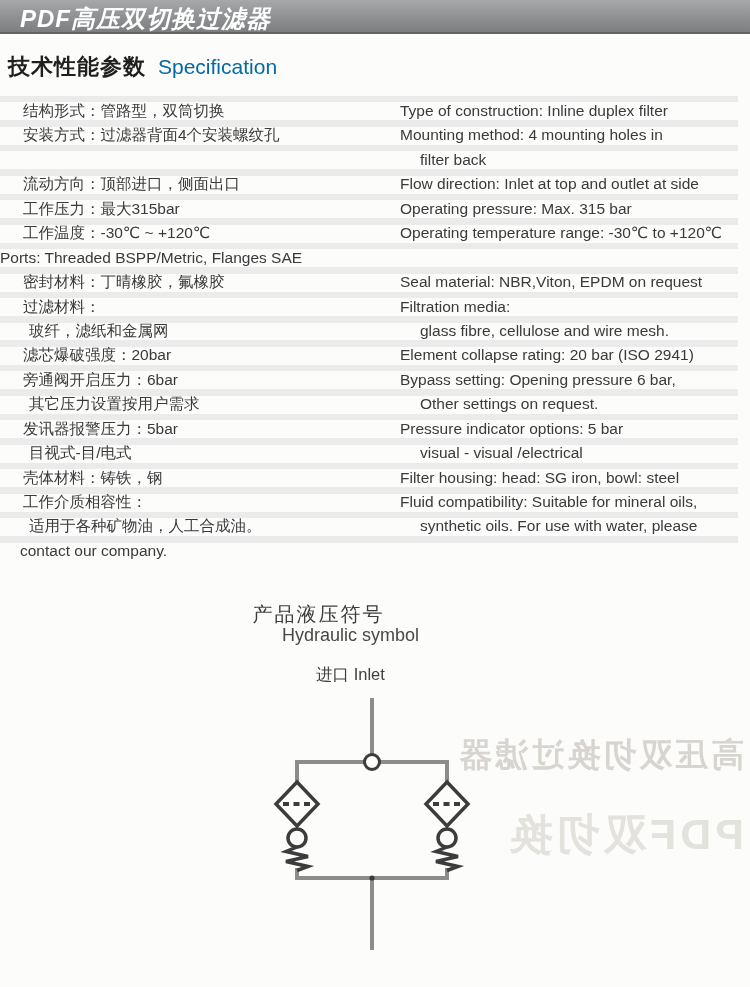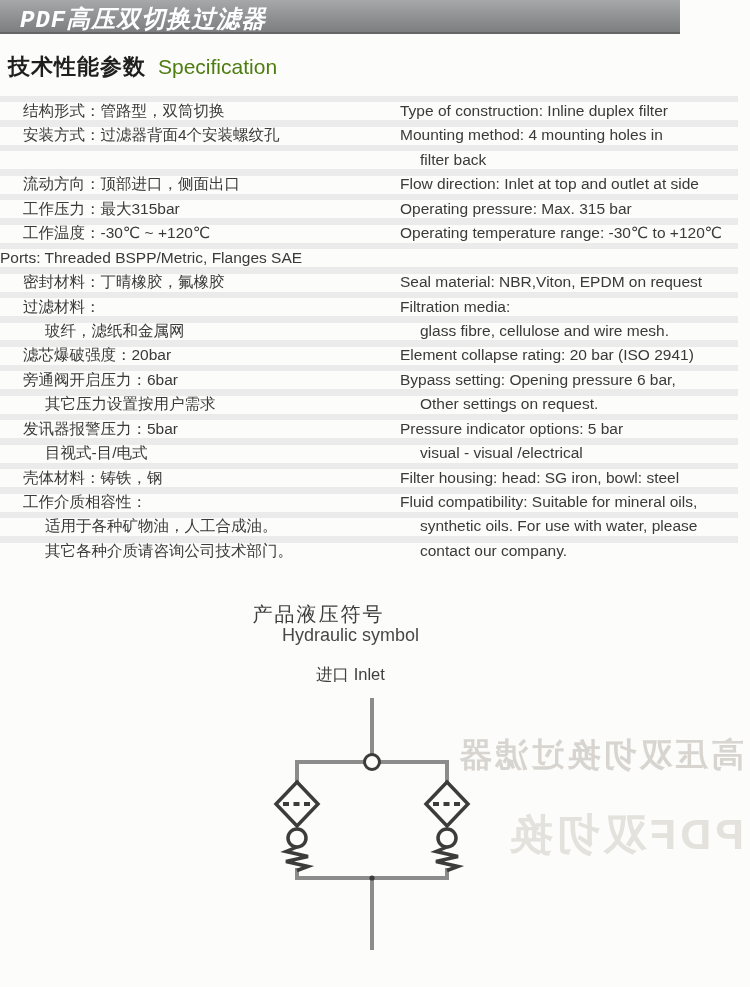--- a/index.html
+++ b/index.html
@@ -4,55 +4,54 @@
 <style>
   html,body{margin:0;padding:0;background:#e8e8e8;}
   .page{
     position:relative; width:750px; height:987px; overflow:hidden;
     background:#fcfcfb;
     font-family:"Liberation Sans","DejaVu Sans",sans-serif;
     color:#333;
   }
   
   .title-bar{
-    position:absolute; left:0; top:0; width:680px; height:34px;
+    position:absolute; left:0; top:0; width:750px; height:34px;
     background:linear-gradient(to bottom,#a6a8aa 0%,#8e9092 55%,#7c7e80 100%);
     border-bottom:2px solid #636567;
     box-sizing:border-box;
-    font-family:Liberation Mono, monospace;
   }
   .title-text{
     position:absolute; left:20px; top:3px;
     font-size:24px; font-weight:bold; font-style:italic;
     color:#ffffff; letter-spacing:1px; white-space:nowrap;
   }
   
   .section-heading{
     position:absolute; left:8px; top:52px; white-space:nowrap;
   }
   .section-heading .zh{
     font-size:22px; font-weight:bold; color:#1f1f1f; letter-spacing:1px;
   }
   .section-heading .en{
-    font-size:21px; color:#4d7c0f; margin-left:12px;
+    font-size:21px; color:#0369a1; margin-left:12px;
   }
   
   .spec-table{
     position:absolute; left:0; top:96px; width:738px;
     background-image:repeating-linear-gradient(
       to bottom, #ebebeb 0px, #ebebeb 6.5px,
       rgba(0,0,0,0) 6.5px, rgba(0,0,0,0) 24.45px);
   }
   .row{
     display:flex; height:24.45px; box-sizing:border-box;
     padding-top:6px; line-height:17px; font-size:15.5px; color:#3a3a3a;
   }
   .cl{flex:0 0 400px; box-sizing:border-box; padding-left:23px; white-space:nowrap;}
   .cr{flex:1 1 auto; box-sizing:border-box; white-space:nowrap;}
-  .cl.ind{padding-left:45px;}
+  .cl.ind{padding-left:29px;}
   .cr.ind{padding-left:20px;}
   
   .ghost{
     position:absolute; transform:scaleX(-1);
     font-weight:bold; white-space:nowrap; pointer-events:none;
     font-family:"Liberation Sans","DejaVu Sans",sans-serif;
   }
   .ghost1{left:452px; top:733px; width:292px; font-size:33px;
     color:rgba(167,160,148,0.42); letter-spacing:3px;}
   .ghost2{left:448px; top:806px; width:296px; font-size:43px;
@@ -144,21 +143,20 @@
     </div>
     <div class="row">
       <div class="cl">工作介质相容性：</div>
       <div class="cr">Fluid compatibility: Suitable for mineral oils,</div>
     </div>
     <div class="row">
       <div class="cl ind">适用于各种矿物油，人工合成油。</div>
       <div class="cr ind">synthetic oils. For use with water, please</div>
     </div>
     <div class="row">
-      <div class="cl ind">其它各种介质请咨询公司技术部门。</div>
       <div class="cr ind">contact our company.</div>
     </div>
   </div>
 
   <div class="ghost ghost1">高压双切换过滤器</div>
   <div class="ghost ghost2">PDF双切换</div>
 
   <div class="d-center d-title-zh">产品液压符号</div>
   <div class="d-center d-title-en">Hydraulic symbol</div>
   <div class="d-center d-inlet">进口  Inlet</div>

